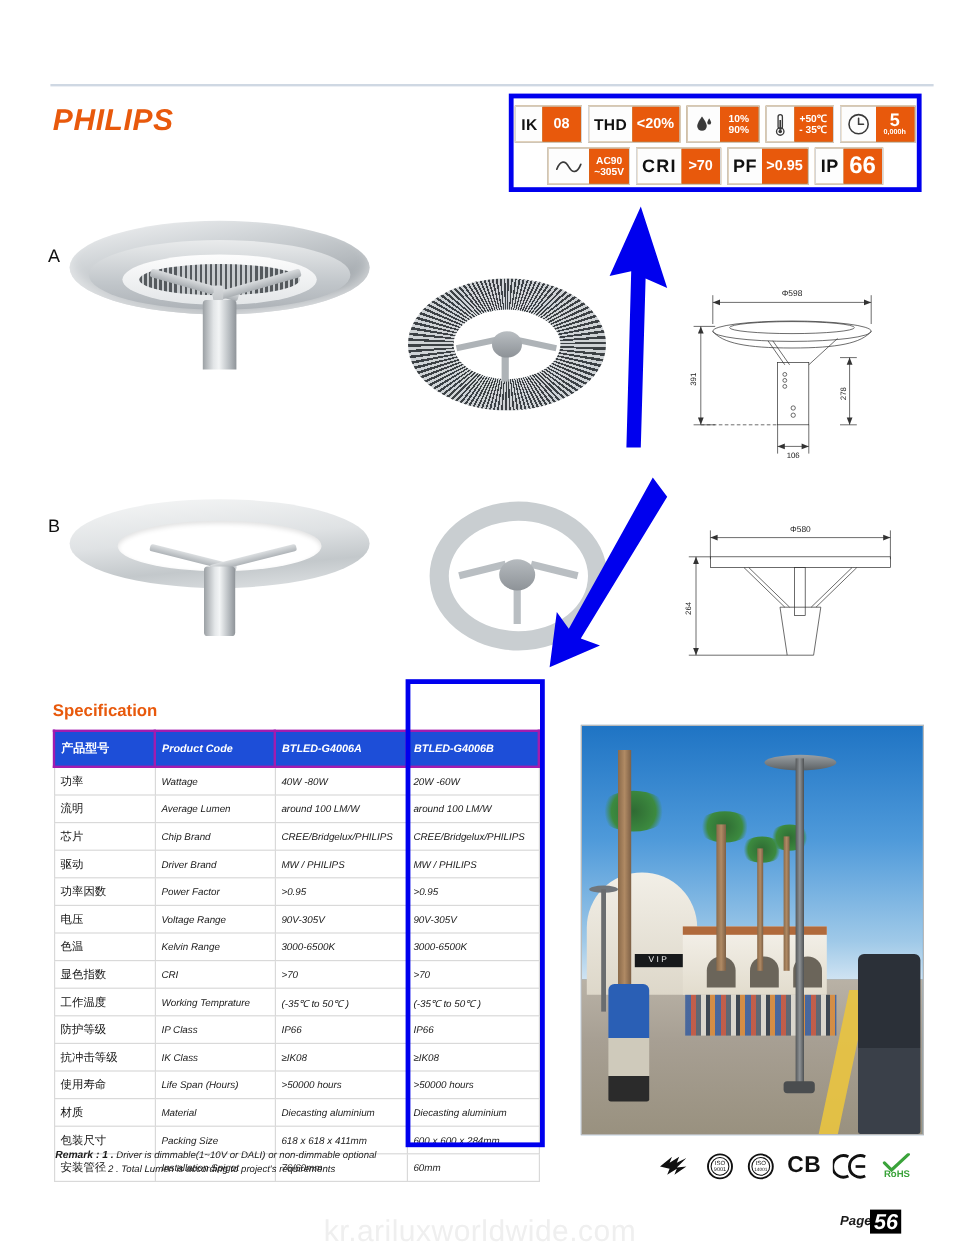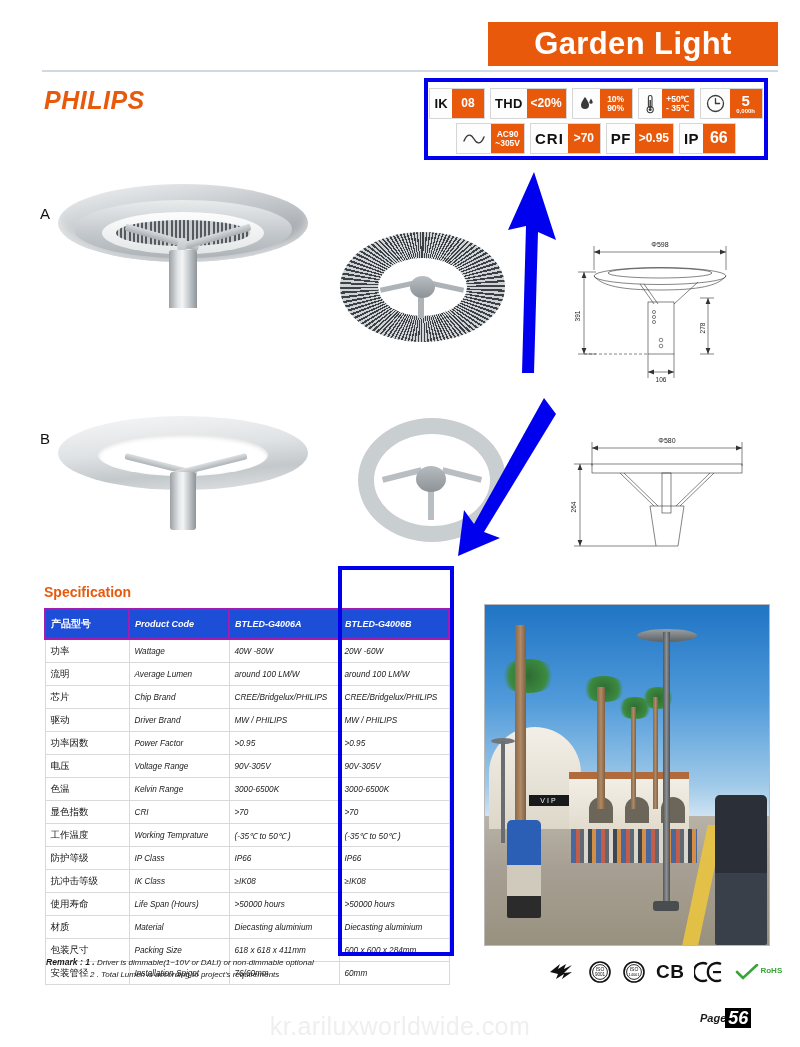--- a/index.html
+++ b/index.html
@@ -494,21 +494,21 @@
     gap: 10px;
   }
   .cert { display: flex; align-items: center; justify-content: center; }
   .cert-text {
     font-size: 19px;
     font-weight: bold;
     letter-spacing: 0.5px;
     color: #111;
     font-family: "Liberation Sans", sans-serif;
   }
-  .rohs-wrap { display: flex; flex-direction: row; align-items: center; line-height: 1; }
+  .rohs-wrap { display: flex; flex-direction: column; align-items: center; line-height: 1; }
   .rohs-label { font-size: 8px; font-weight: bold; color: #3aa33a; margin-top: -2px; }
 
   
   .page-footer {
     position: absolute;
     left: 700px; top: 1008px;
     display: flex;
     align-items: center;
   }
   .page-word {
@@ -536,23 +536,20 @@
     color: #efefef;
     letter-spacing: 0.4px;
     font-family: "Liberation Sans", sans-serif;
     pointer-events: none;
   }
 </style>
 </head>
 <body>
 
 <div class="page-header">
-  <div class="title-banner">
-    <span>Garden Light</span>
-  </div>
   <div class="header-rule"></div>
 </div>
 <div class="brand-logo">PHILIPS</div>
 
 <div class="badge-panel">
   <div class="badge-row">
     <div class="badge">
       <div class="lbl">IK</div>
       <div class="val">08</div>
     </div>
@@ -614,21 +611,21 @@
     <div class="badge">
       <div class="lbl" style="font-size:15px;letter-spacing:1px;">CRI</div>
       <div class="val">&gt;70</div>
     </div>
     <div class="badge">
       <div class="lbl" style="font-size:15px;">PF</div>
       <div class="val">&gt;0.95</div>
     </div>
     <div class="badge">
       <div class="lbl" style="font-size:15px;">IP</div>
-      <div class="val" style="font-size:16px;">66</div>
+      <div class="val" style="font-size:20px;">66</div>
     </div>
   </div>
 </div>
 
 <div class="row-label a">A</div>
 <div class="row-label b">B</div>
 
 <div class="render lamp-a">
   <div class="disc-outer"></div>
     <div class="disc-lip"></div>

